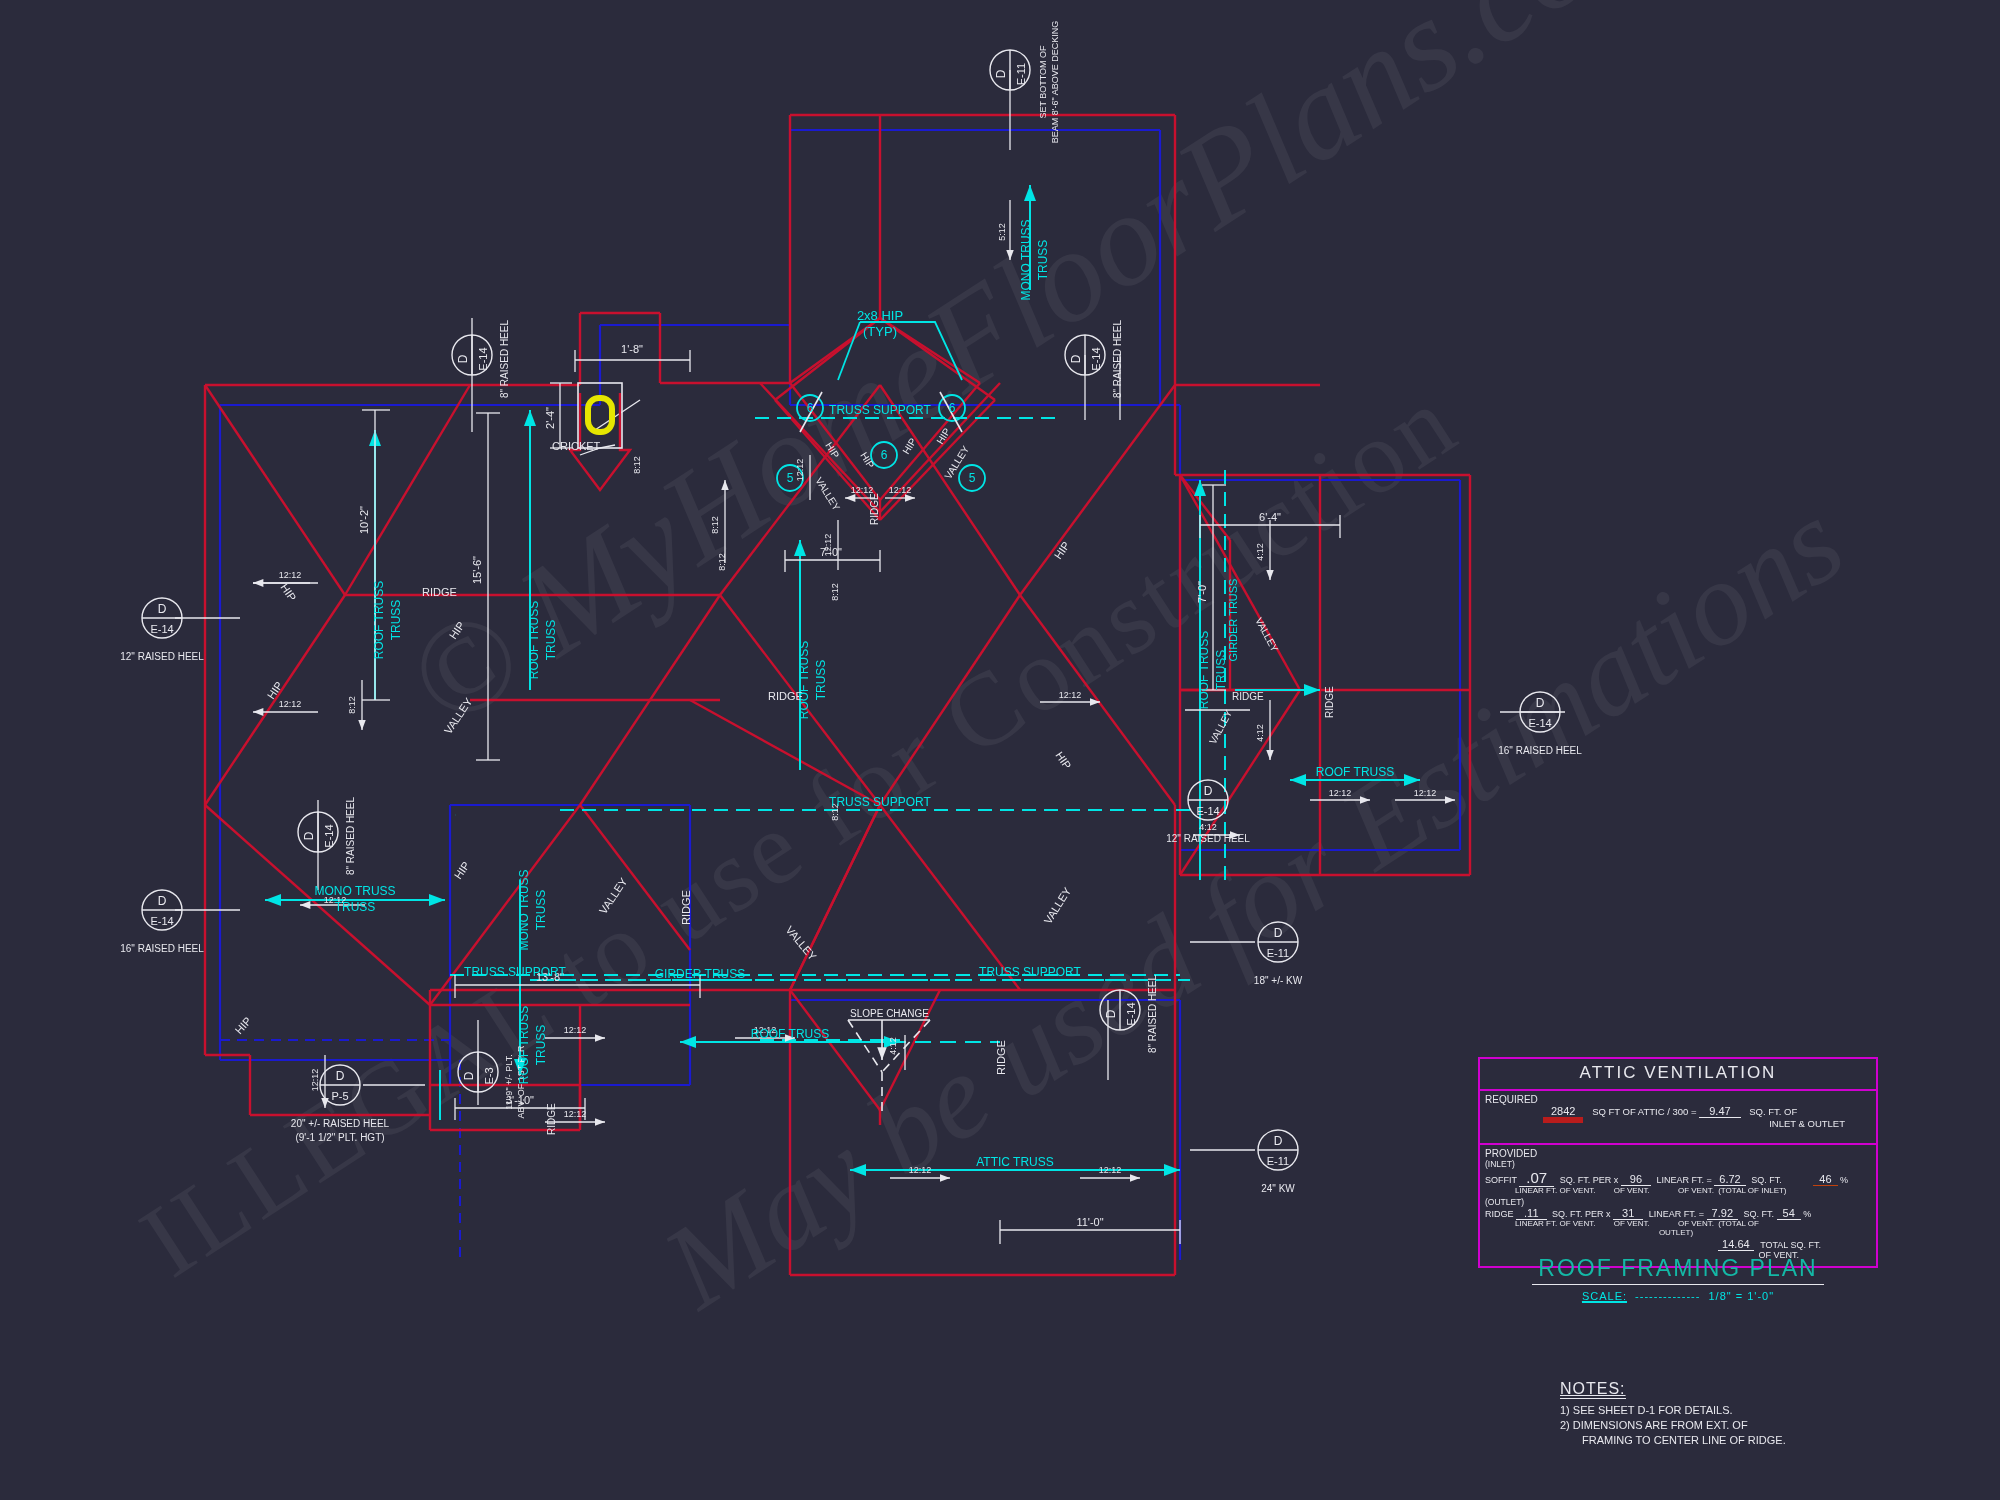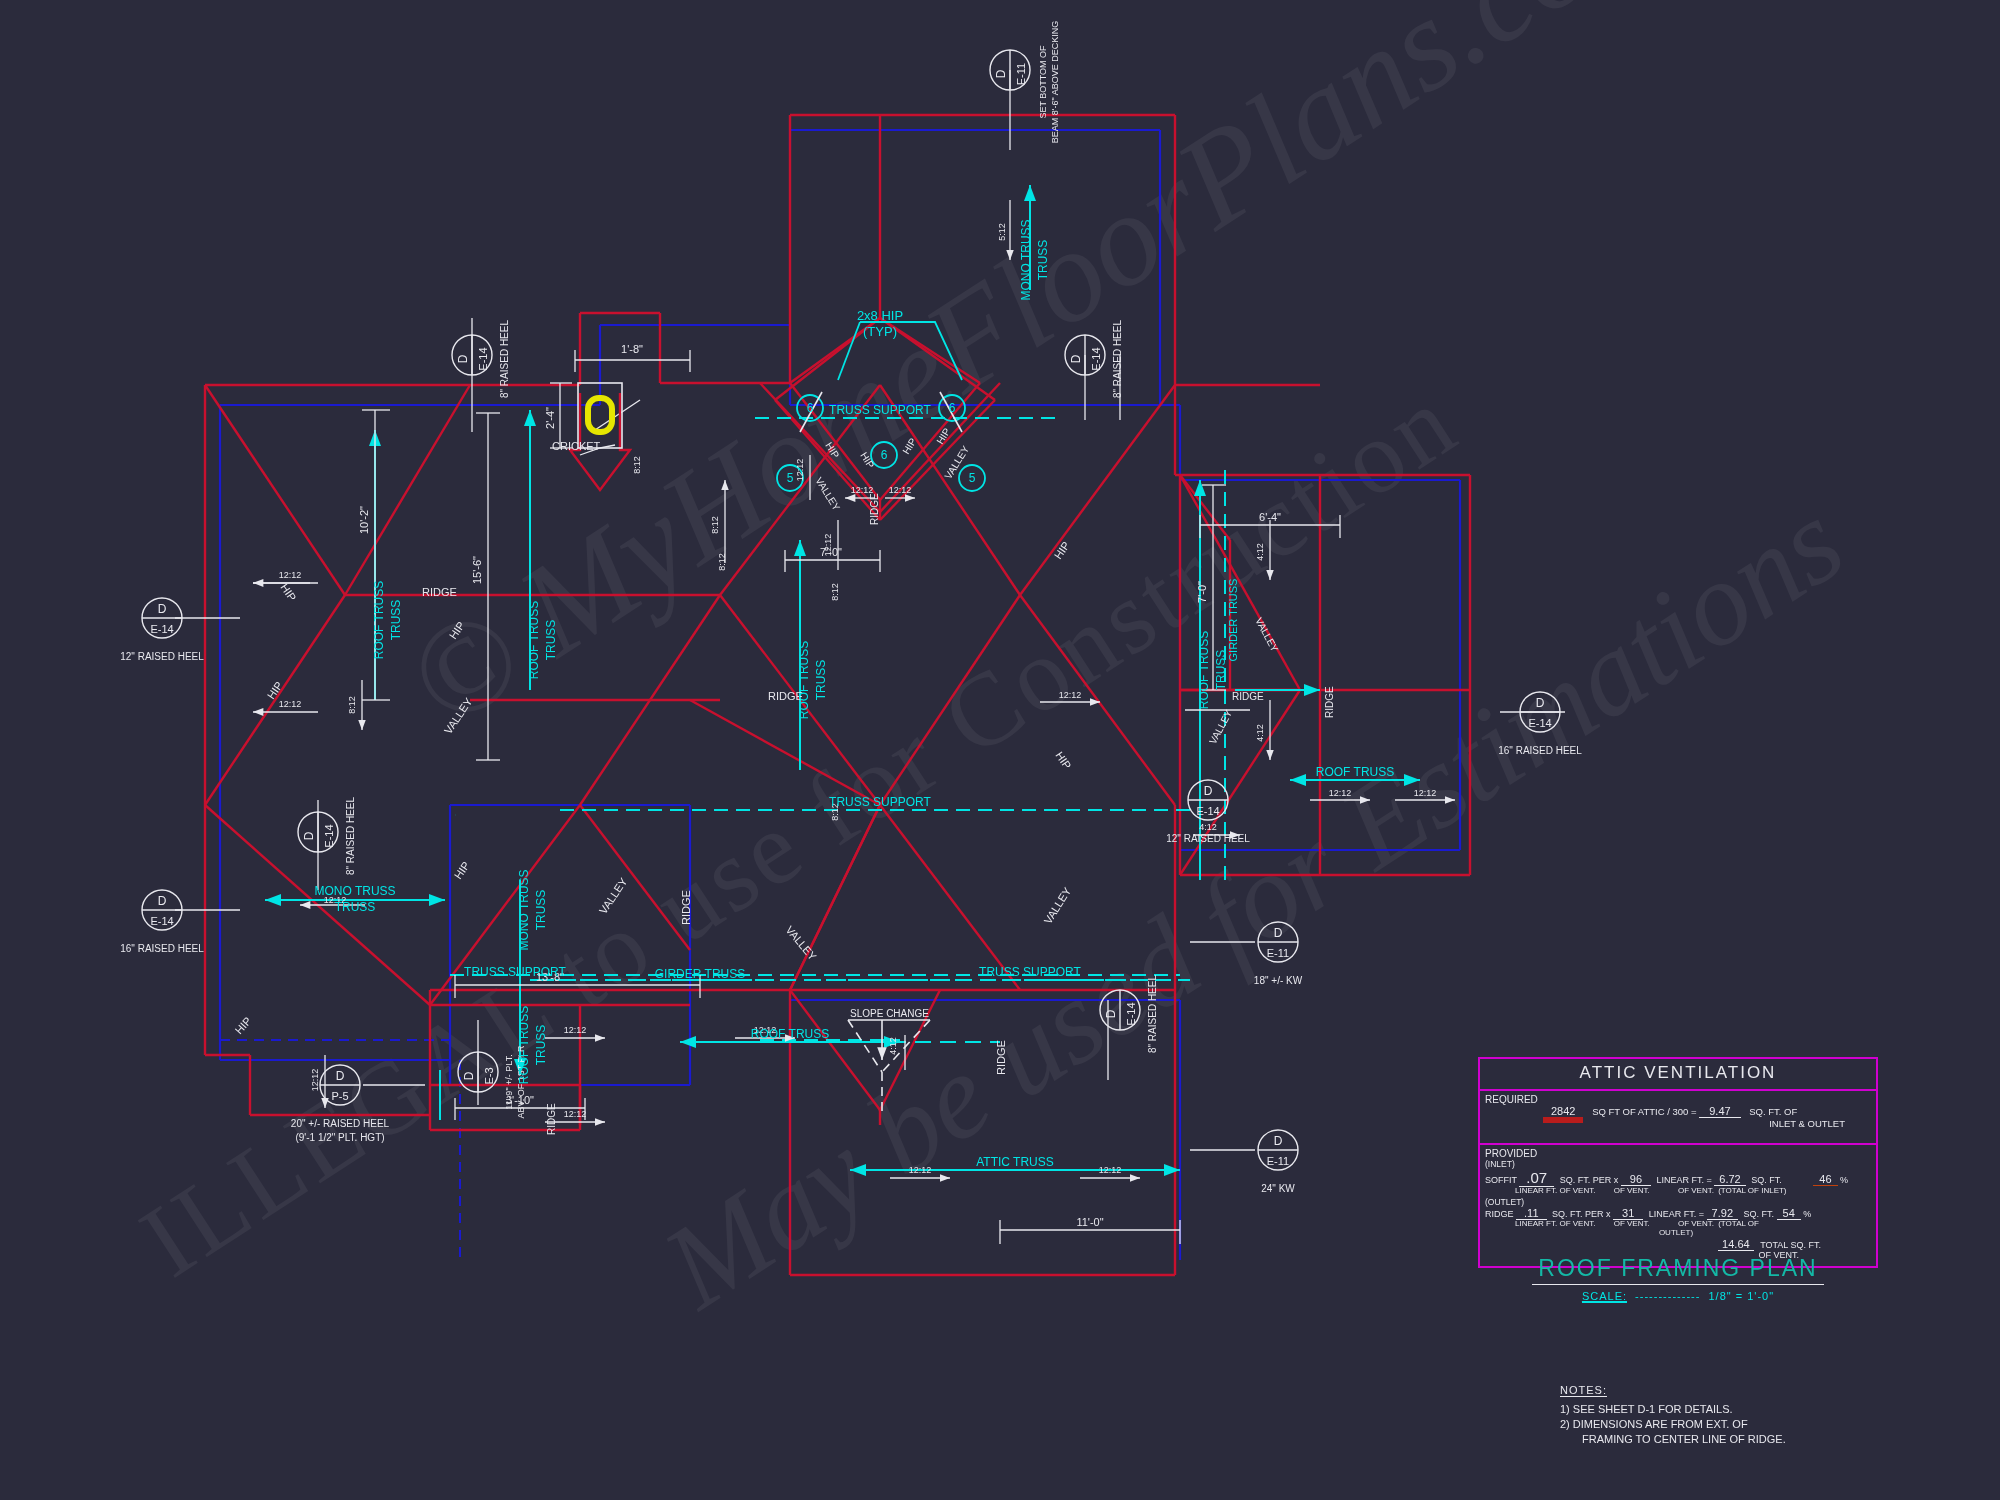--- a/index.html
+++ b/index.html
@@ -621,21 +621,21 @@
   <div style="position:absolute;left:1478px;top:1255px;width:400px;text-align:center;">
     <div style="color:#14b8a6;font-size:23px;letter-spacing:2px;display:inline-block;border-bottom:1.5px solid #e8e8ee;padding:0 6px 2px;">ROOF FRAMING PLAN</div>
     <div style="margin-top:5px;color:#00e5e5;font-size:11px;letter-spacing:1px;">
       <span style="border-bottom:1px solid #00e5e5;text-decoration:underline;">SCALE:</span>
       <span style="padding:0 4px;">--------------</span>
       <span>1/8" = 1'-0"</span>
     </div>
   </div>
 
   <div style="position:absolute;left:1560px;top:1380px;width:400px;">
-    <div style="color:#e8e8ee;font-size:11px;border-bottom:1px solid #e8e8ee;display:inline-block;letter-spacing:1px;">NOTES:</div>
+    <div style="color:#e8e8ee;font-size:16px;border-bottom:1px solid #e8e8ee;display:inline-block;letter-spacing:1px;text-decoration:underline;">NOTES:</div>
     <div style="color:#e8e8ee;font-size:11px;margin-top:4px;line-height:15px;">
       <div>1)  SEE SHEET D-1 FOR DETAILS.</div>
       <div>2)  DIMENSIONS ARE FROM EXT. OF</div>
       <div style="padding-left:22px;">FRAMING TO CENTER LINE OF RIDGE.</div>
     </div>
   </div>
 
 </div>
 
 </body></html>

